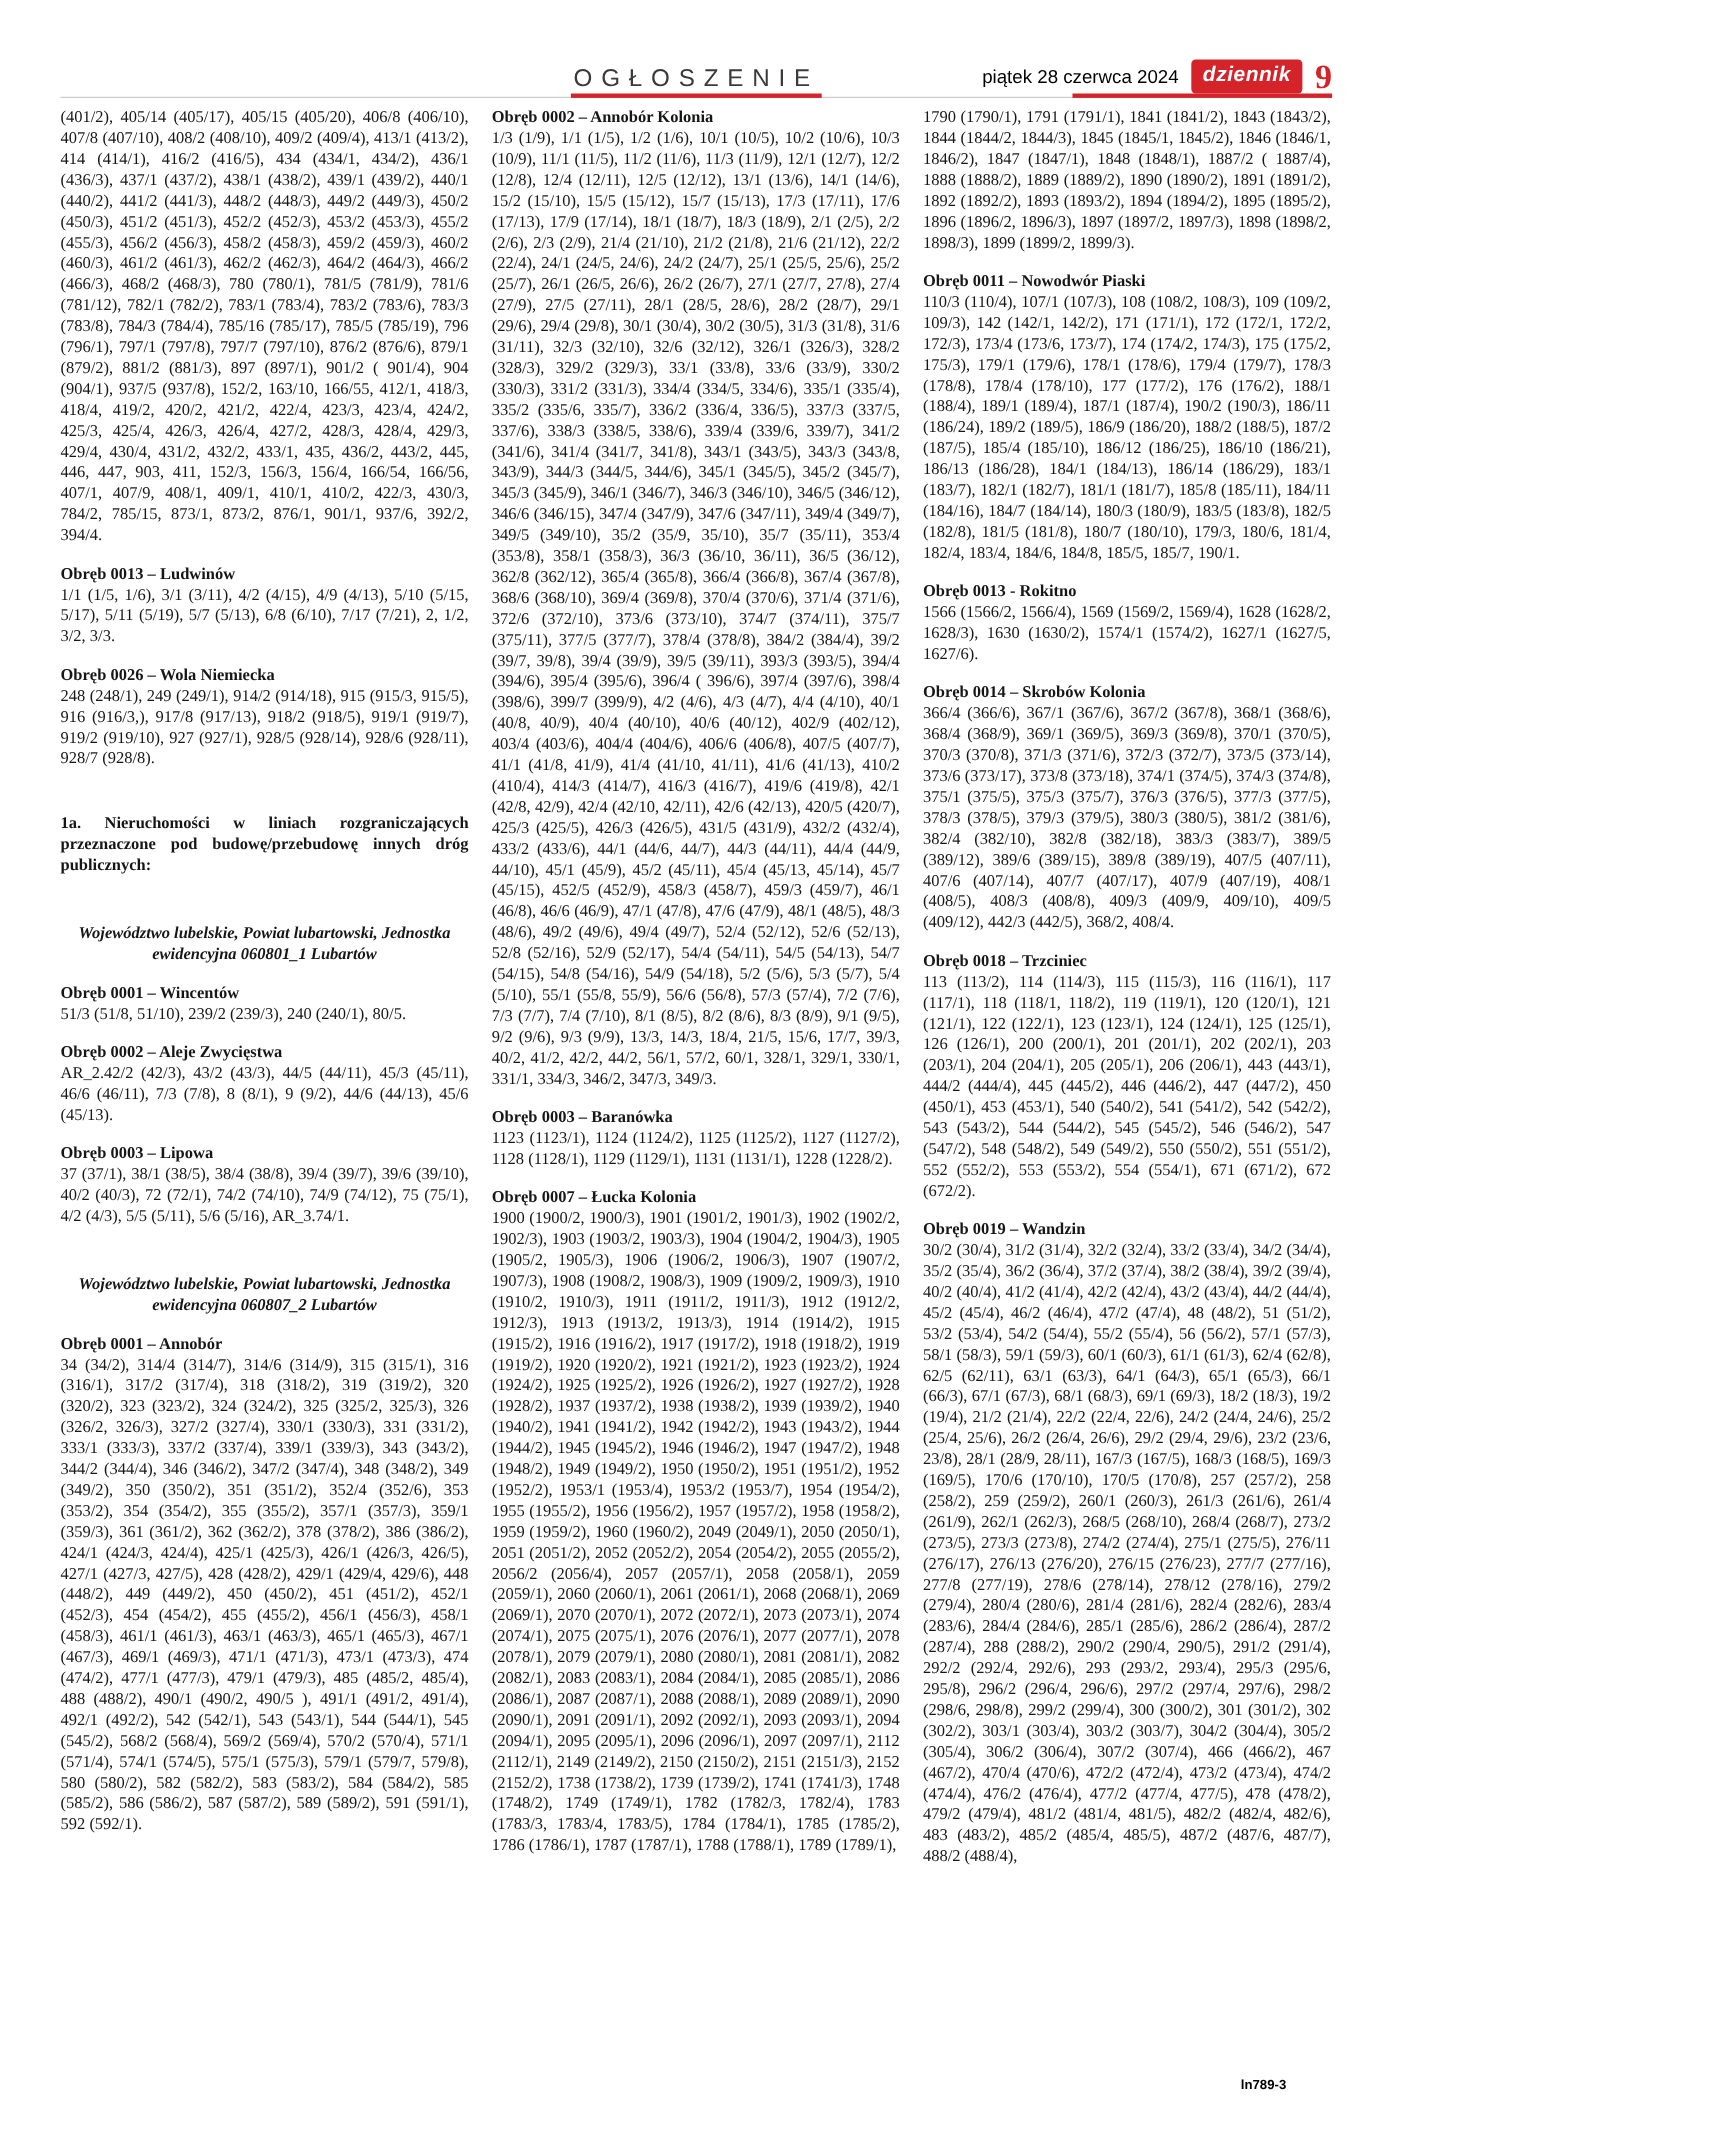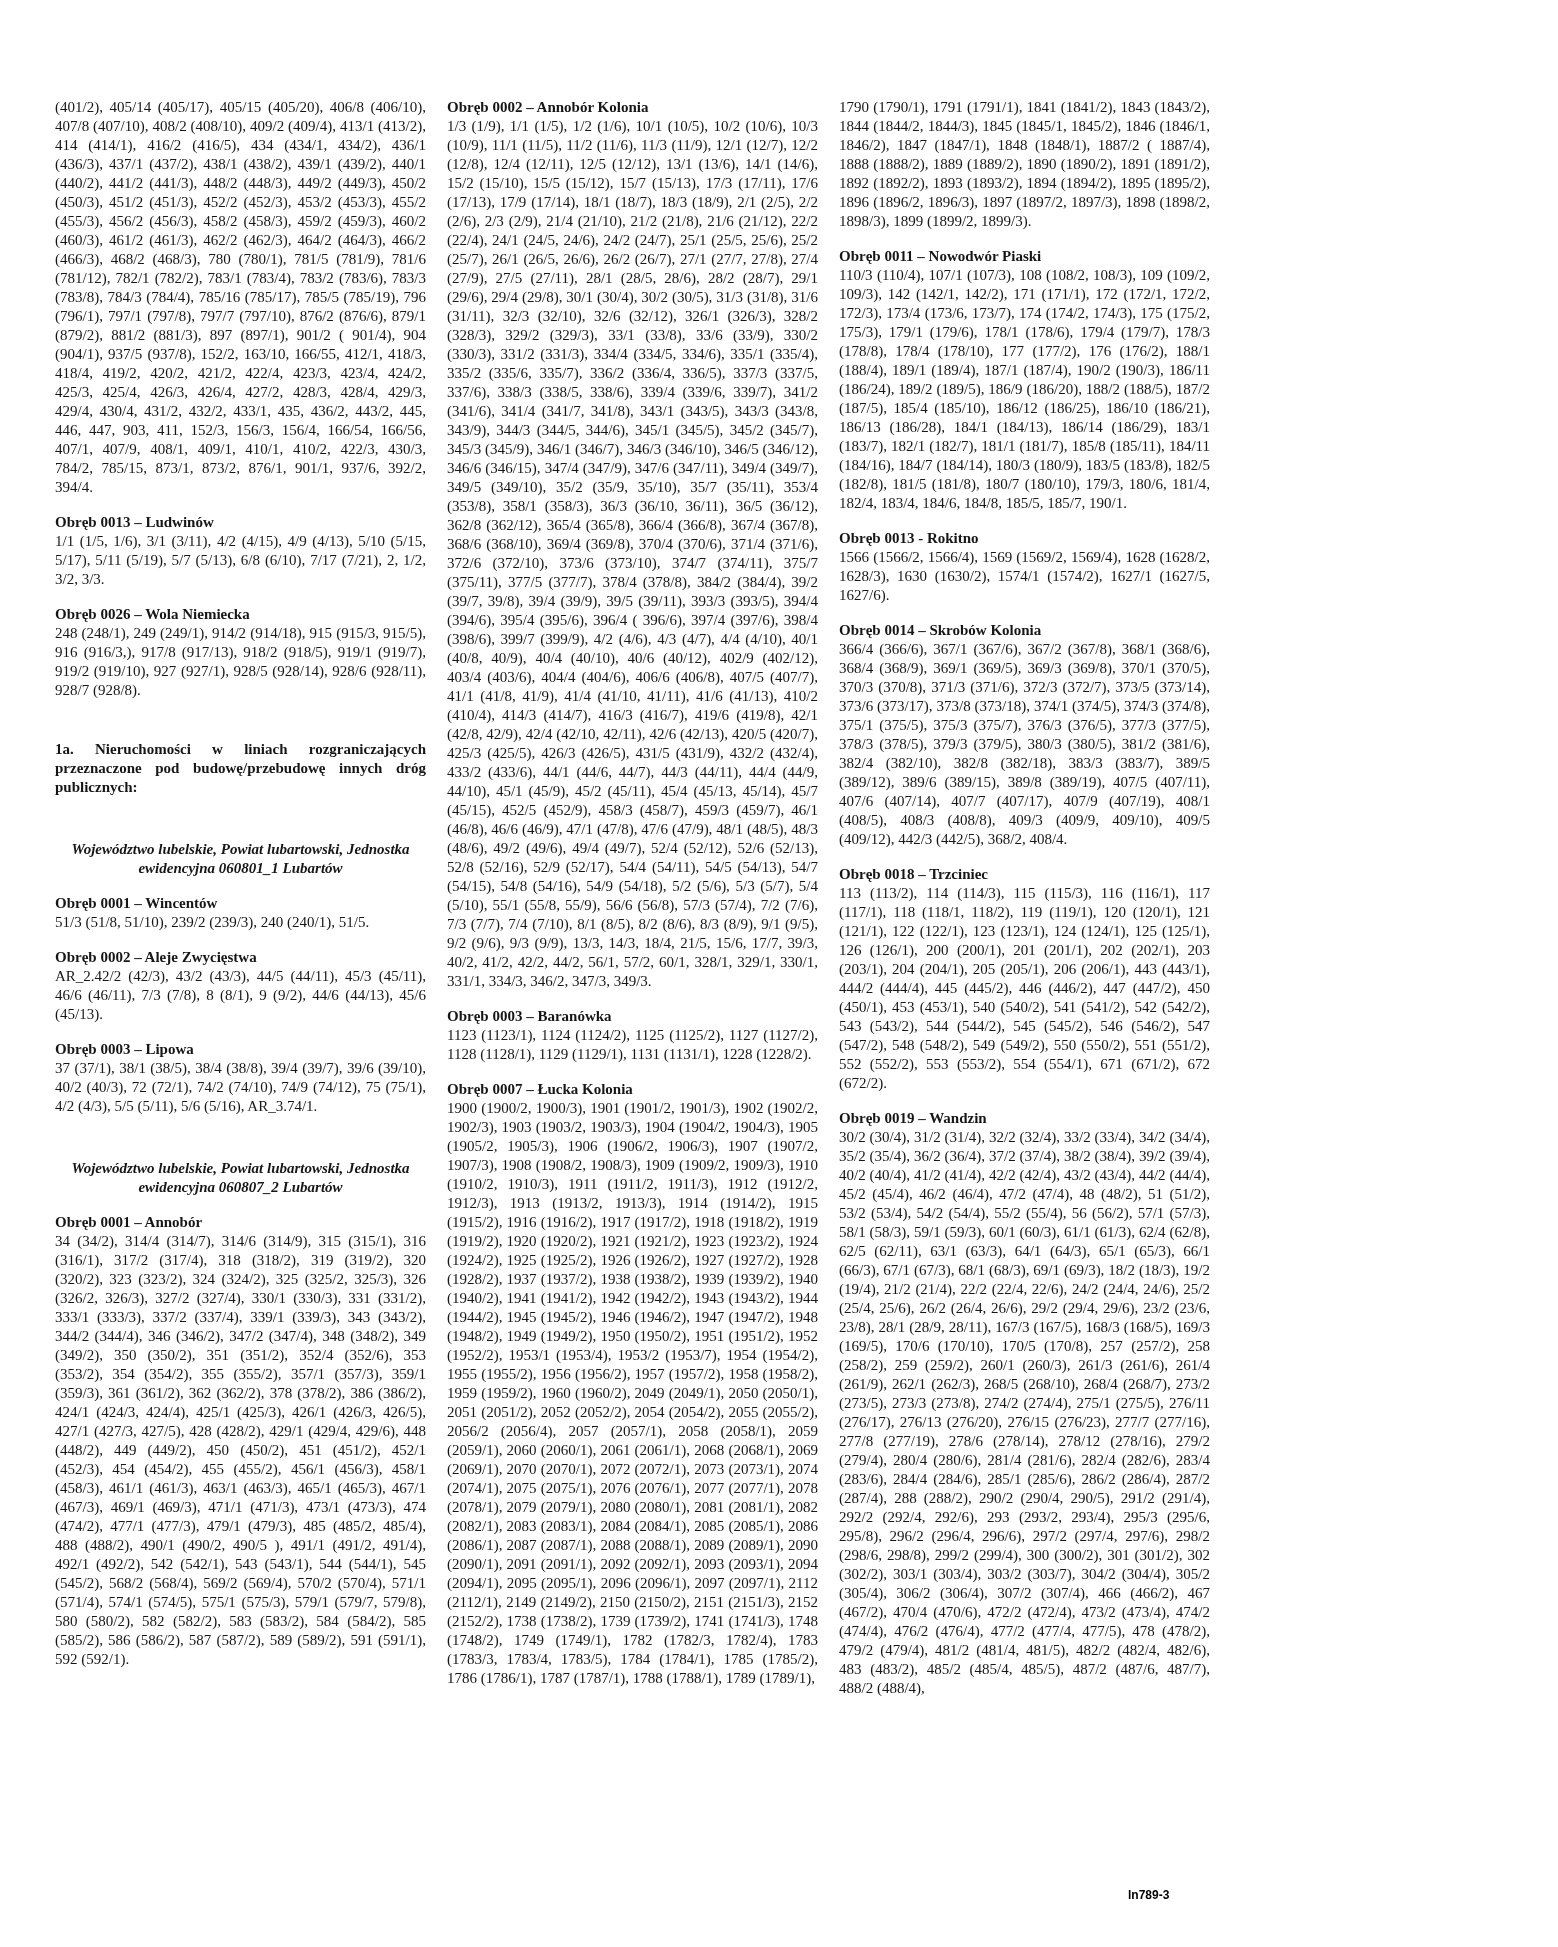--- a/index.html
+++ b/index.html
@@ -50,32 +50,43 @@
     position:absolute; top:1888px; left:1128px;
     font-family:"Liberation Sans", sans-serif; font-size:12px; font-weight:bold; color:#000;
   }
 </style>
 </head>
 <body>
 
 <div class="page">
   <div class="content">
 
+    <header class="masthead">
+      <h1 class="section-title">OGŁOSZENIE</h1>
+      <div class="header-right">
+        <span class="issue-date">piątek 28 czerwca 2024</span>
+        <span class="logo">dziennik</span>
+        <span class="page-number">9</span>
+      </div>
+      <div class="header-rule"></div>
+      <span class="red-segment title-underline"></span>
+      <span class="red-segment right-underline"></span>
+    </header>
 
     <main class="columns">
       <section class="col">
           <p class="plot-list">(401/2), 405/14 (405/17), 405/15 (405/20), 406/8 (406/10), 407/8 (407/10), 408/2 (408/10), 409/2 (409/4), 413/1 (413/2), 414 (414/1), 416/2 (416/5), 434 (434/1, 434/2), 436/1 (436/3), 437/1 (437/2), 438/1 (438/2), 439/1 (439/2), 440/1 (440/2), 441/2 (441/3), 448/2 (448/3), 449/2 (449/3), 450/2 (450/3), 451/2 (451/3), 452/2 (452/3), 453/2 (453/3), 455/2 (455/3), 456/2 (456/3), 458/2 (458/3), 459/2 (459/3), 460/2 (460/3), 461/2 (461/3), 462/2 (462/3), 464/2 (464/3), 466/2 (466/3), 468/2 (468/3), 780 (780/1), 781/5 (781/9), 781/6 (781/12), 782/1 (782/2), 783/1 (783/4), 783/2 (783/6), 783/3 (783/8), 784/3 (784/4), 785/16 (785/17), 785/5 (785/19), 796 (796/1), 797/1 (797/8), 797/7 (797/10), 876/2 (876/6), 879/1 (879/2), 881/2 (881/3), 897 (897/1), 901/2 ( 901/4), 904 (904/1), 937/5 (937/8), 152/2, 163/10, 166/55, 412/1, 418/3, 418/4, 419/2, 420/2, 421/2, 422/4, 423/3, 423/4, 424/2, 425/3, 425/4, 426/3, 426/4, 427/2, 428/3, 428/4, 429/3, 429/4, 430/4, 431/2, 432/2, 433/1, 435, 436/2, 443/2, 445, 446, 447, 903, 411, 152/3, 156/3, 156/4, 166/54, 166/56, 407/1, 407/9, 408/1, 409/1, 410/1, 410/2, 422/3, 430/3, 784/2, 785/15, 873/1, 873/2, 876/1, 901/1, 937/6, 392/2, 394/4.</p>
           <h3 class="obreb-heading">Obręb 0013 – Ludwinów</h3>
           <p class="plot-list">1/1 (1/5, 1/6), 3/1 (3/11), 4/2 (4/15), 4/9 (4/13), 5/10 (5/15, 5/17), 5/11 (5/19), 5/7 (5/13), 6/8 (6/10), 7/17 (7/21), 2, 1/2, 3/2, 3/3.</p>
           <h3 class="obreb-heading">Obręb 0026 – Wola Niemiecka</h3>
           <p class="plot-list">248 (248/1), 249 (249/1), 914/2 (914/18), 915 (915/3, 915/5), 916 (916/3,), 917/8 (917/13), 918/2 (918/5), 919/1 (919/7), 919/2 (919/10), 927 (927/1), 928/5 (928/14), 928/6 (928/11), 928/7 (928/8).</p>
           <p class="note">1a. Nieruchomości w liniach rozgraniczających przeznaczone pod budowę/przebudowę innych dróg publicznych:</p>
           <p class="center-head">Województwo lubelskie, Powiat lubartowski, Jednostka ewidencyjna 060801_1 Lubartów</p>
           <h3 class="obreb-heading">Obręb 0001 – Wincentów</h3>
-          <p class="plot-list">51/3 (51/8, 51/10), 239/2 (239/3), 240 (240/1), 51/5.</p>
+          <p class="plot-list">51/3 (51/8, 51/10), 239/2 (239/3), 240 (240/1), 80/5.</p>
           <h3 class="obreb-heading">Obręb 0002 – Aleje Zwycięstwa</h3>
           <p class="plot-list">AR_2.42/2 (42/3), 43/2 (43/3), 44/5 (44/11), 45/3 (45/11), 46/6 (46/11), 7/3 (7/8), 8 (8/1), 9 (9/2), 44/6 (44/13), 45/6 (45/13).</p>
           <h3 class="obreb-heading">Obręb 0003 – Lipowa</h3>
           <p class="plot-list">37 (37/1), 38/1 (38/5), 38/4 (38/8), 39/4 (39/7), 39/6 (39/10), 40/2 (40/3), 72 (72/1), 74/2 (74/10), 74/9 (74/12), 75 (75/1), 4/2 (4/3), 5/5 (5/11), 5/6 (5/16), AR_3.74/1.</p>
           <p class="center-head">Województwo lubelskie, Powiat lubartowski, Jednostka ewidencyjna 060807_2 Lubartów</p>
           <h3 class="obreb-heading">Obręb 0001 – Annobór</h3>
           <p class="plot-list">34 (34/2), 314/4 (314/7), 314/6 (314/9), 315 (315/1), 316 (316/1), 317/2 (317/4), 318 (318/2), 319 (319/2), 320 (320/2), 323 (323/2), 324 (324/2), 325 (325/2, 325/3), 326 (326/2, 326/3), 327/2 (327/4), 330/1 (330/3), 331 (331/2), 333/1 (333/3), 337/2 (337/4), 339/1 (339/3), 343 (343/2), 344/2 (344/4), 346 (346/2), 347/2 (347/4), 348 (348/2), 349 (349/2), 350 (350/2), 351 (351/2), 352/4 (352/6), 353 (353/2), 354 (354/2), 355 (355/2), 357/1 (357/3), 359/1 (359/3), 361 (361/2), 362 (362/2), 378 (378/2), 386 (386/2), 424/1 (424/3, 424/4), 425/1 (425/3), 426/1 (426/3, 426/5), 427/1 (427/3, 427/5), 428 (428/2), 429/1 (429/4, 429/6), 448 (448/2), 449 (449/2), 450 (450/2), 451 (451/2), 452/1 (452/3), 454 (454/2), 455 (455/2), 456/1 (456/3), 458/1 (458/3), 461/1 (461/3), 463/1 (463/3), 465/1 (465/3), 467/1 (467/3), 469/1 (469/3), 471/1 (471/3), 473/1 (473/3), 474 (474/2), 477/1 (477/3), 479/1 (479/3), 485 (485/2, 485/4), 488 (488/2), 490/1 (490/2, 490/5 ), 491/1 (491/2, 491/4), 492/1 (492/2), 542 (542/1), 543 (543/1), 544 (544/1), 545 (545/2), 568/2 (568/4), 569/2 (569/4), 570/2 (570/4), 571/1 (571/4), 574/1 (574/5), 575/1 (575/3), 579/1 (579/7, 579/8), 580 (580/2), 582 (582/2), 583 (583/2), 584 (584/2), 585 (585/2), 586 (586/2), 587 (587/2), 589 (589/2), 591 (591/1), 592 (592/1).</p>
         </section>
       <section class="col">
           <h3 class="obreb-heading">Obręb 0002 – Annobór Kolonia</h3>

